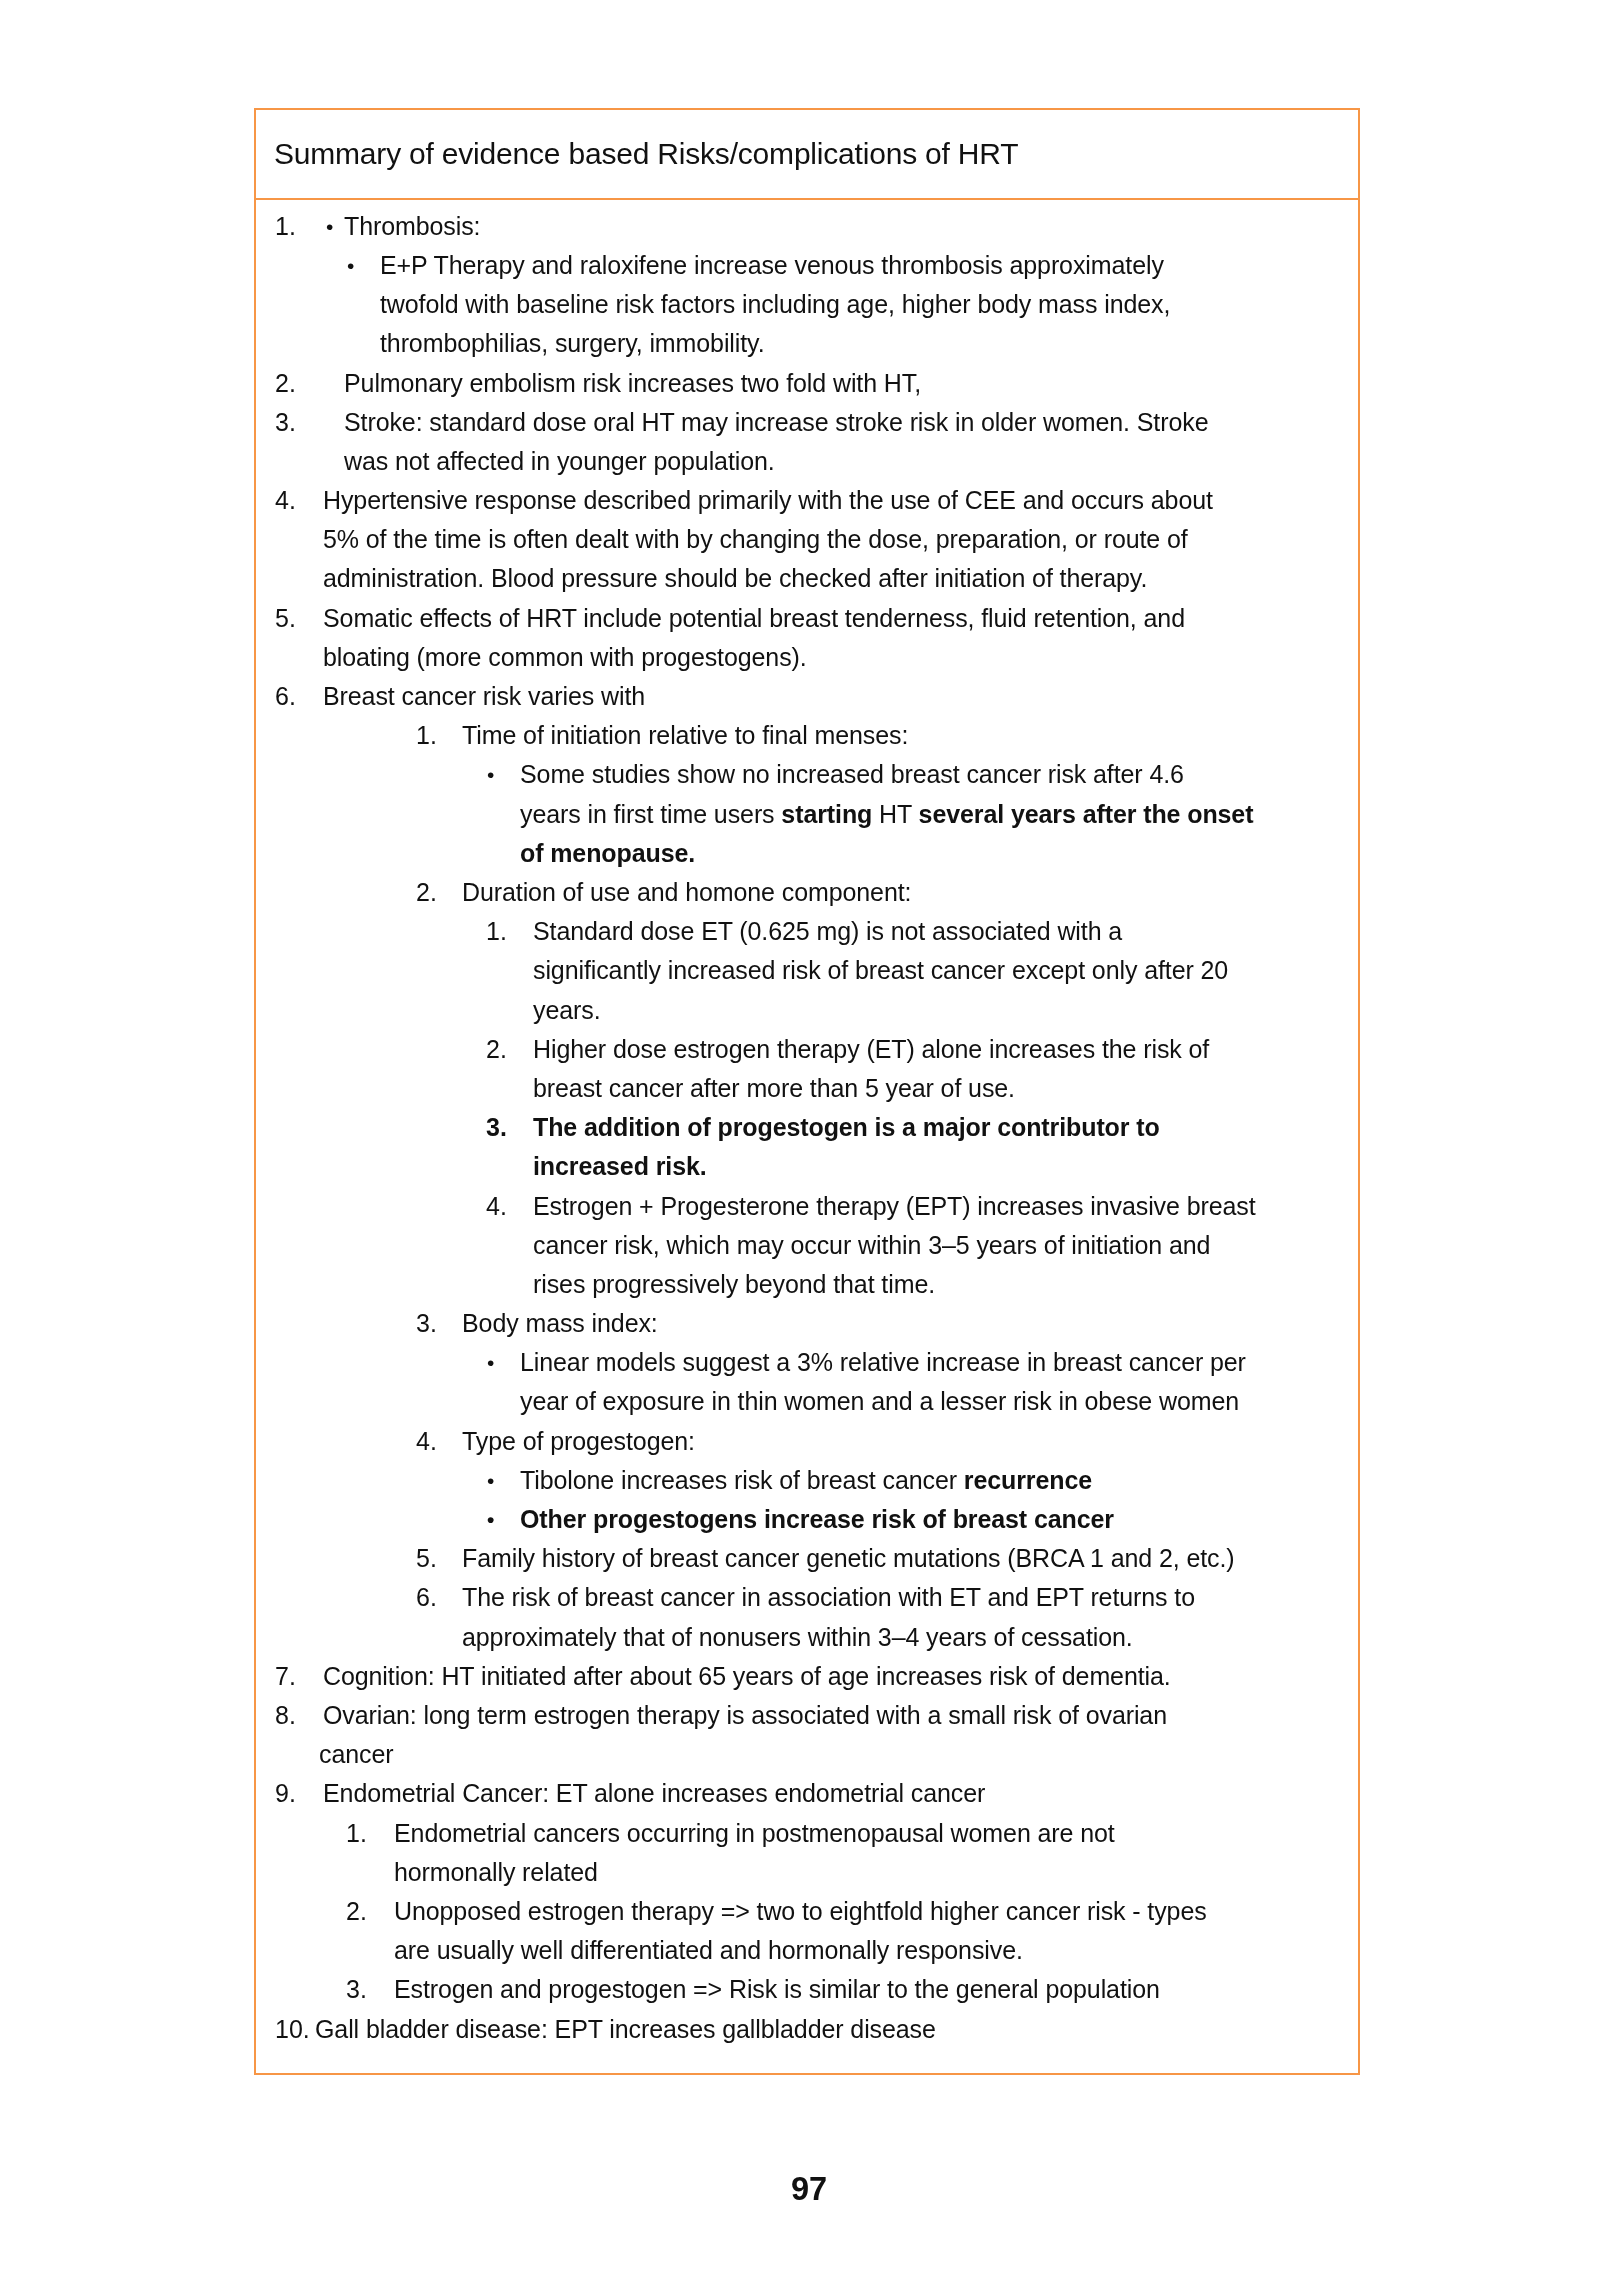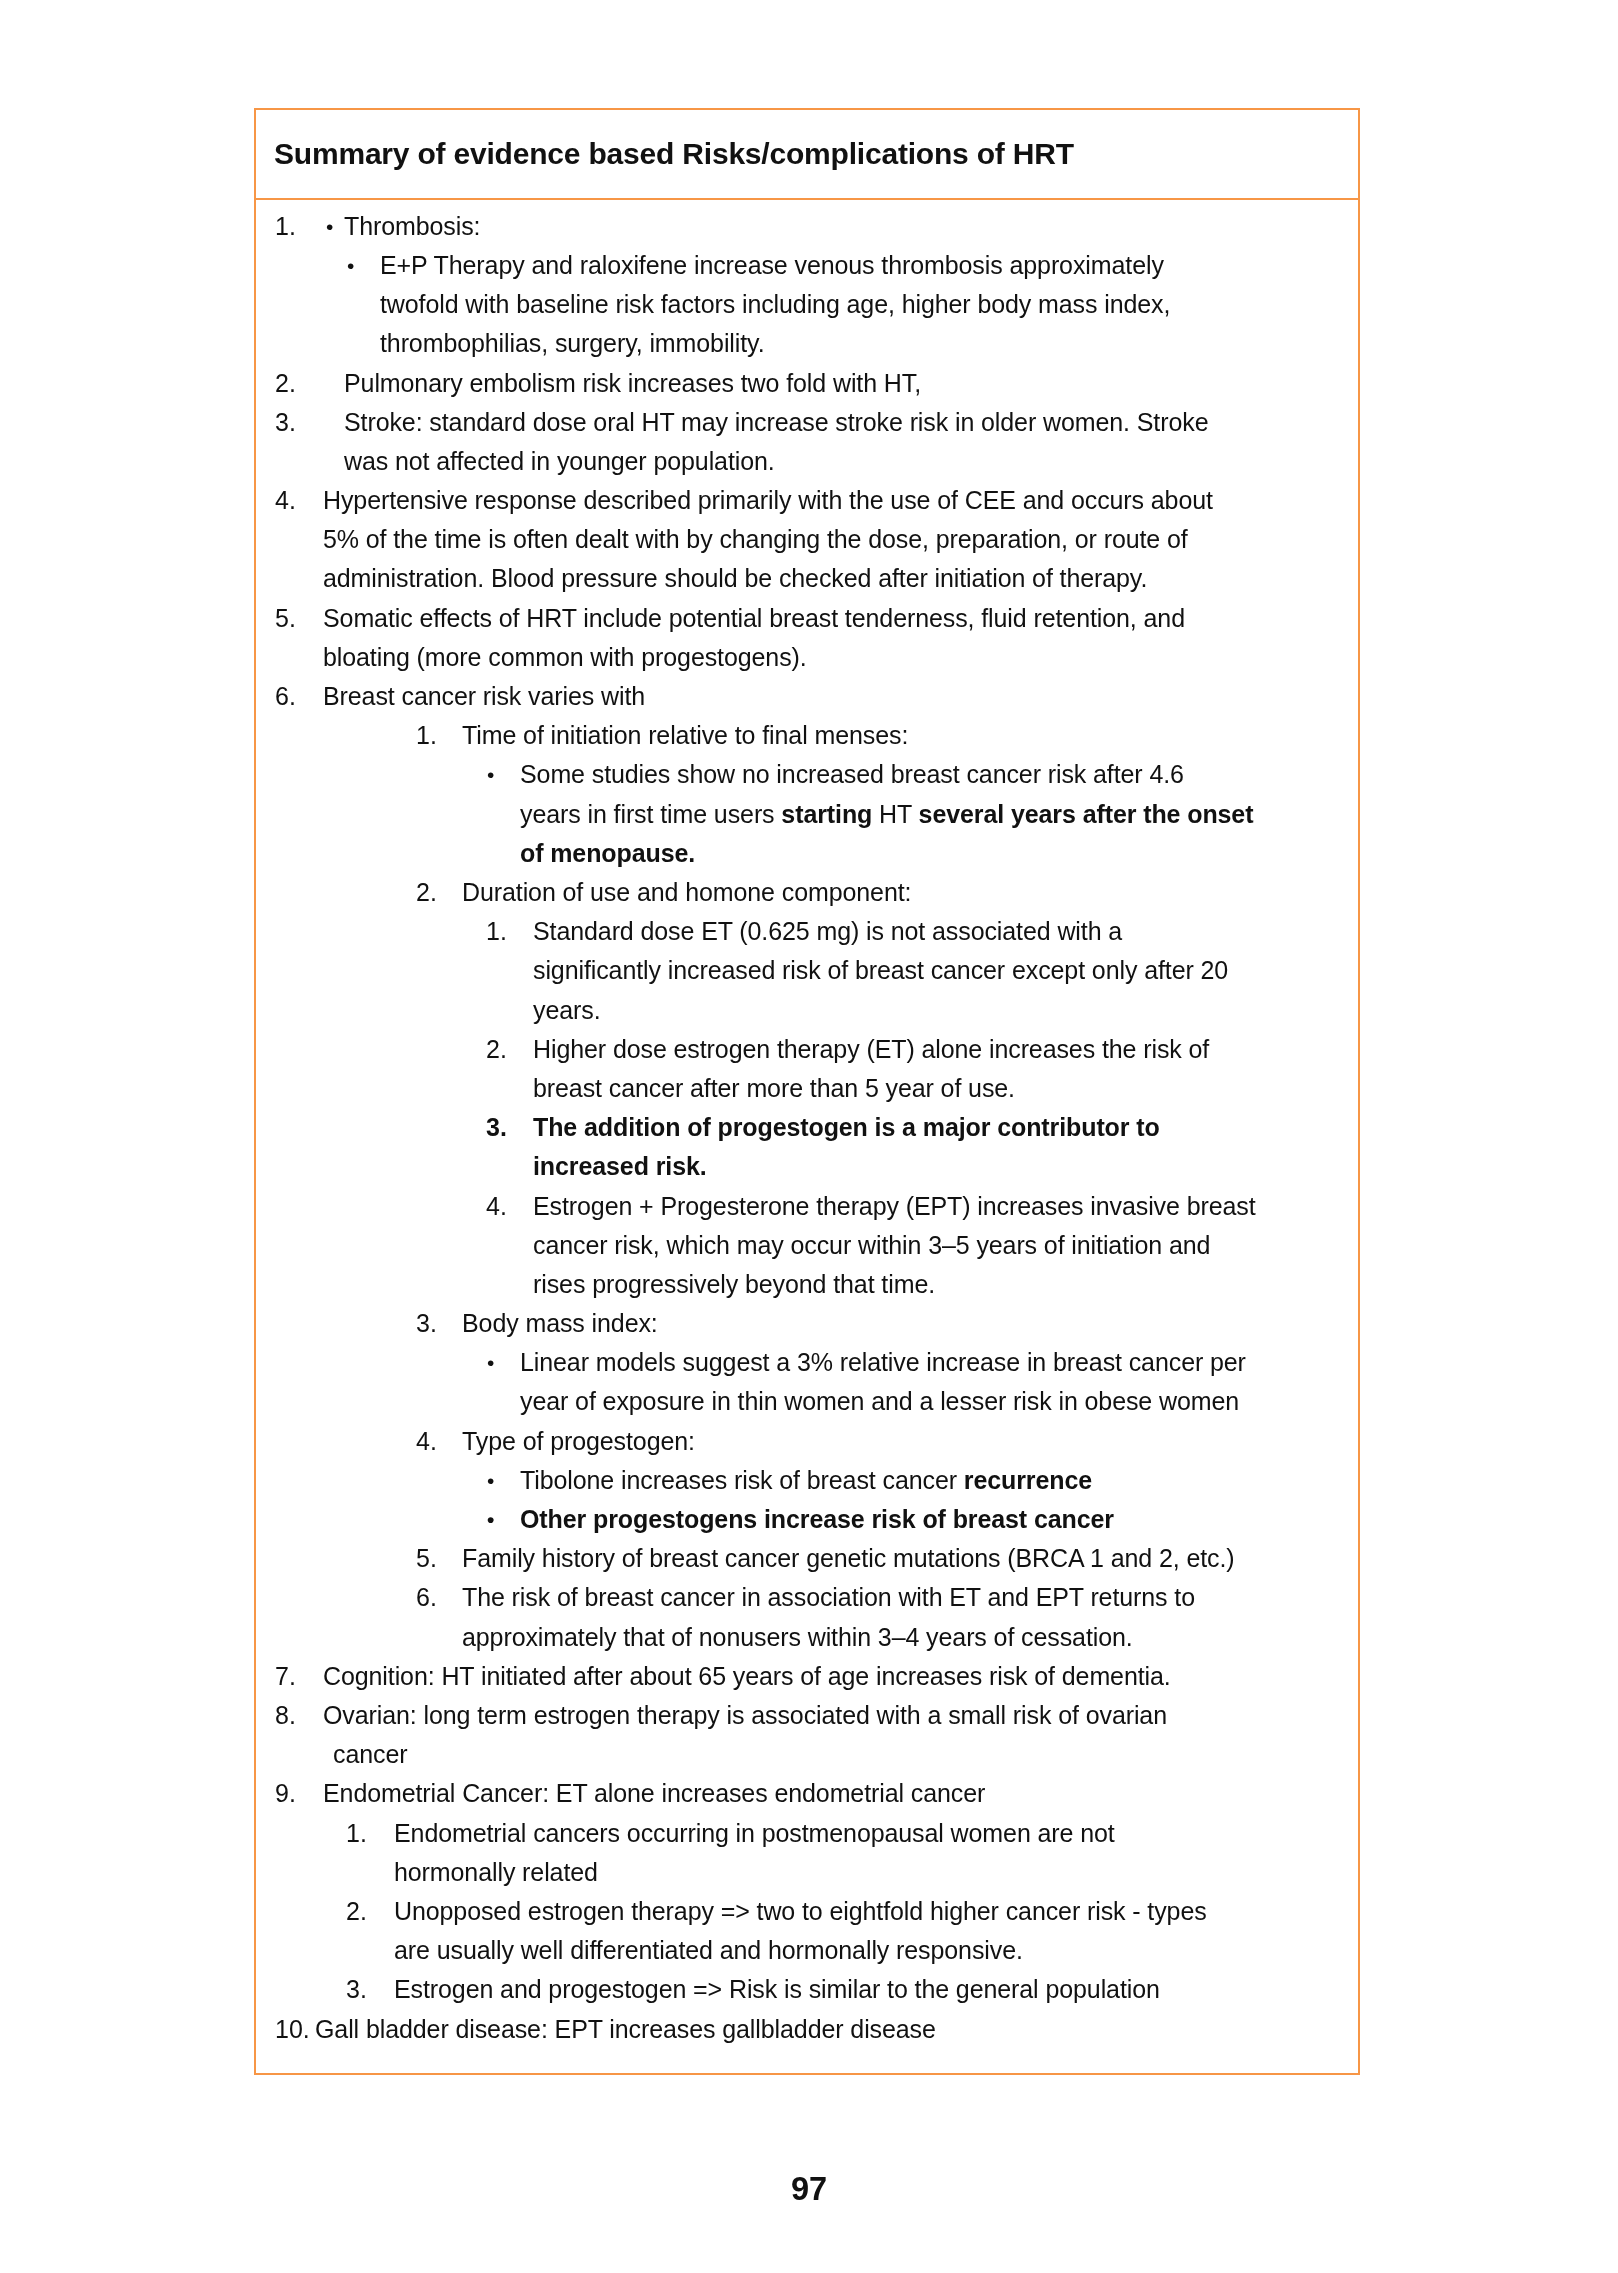--- a/index.html
+++ b/index.html
@@ -24,21 +24,20 @@
       border: 2.9px solid #F79646;
       box-sizing: content-box;
     }
     .header {
       position: absolute;
       left: 0;
       top: 0;
       width: 100%;
       height: 88px;
       border-bottom: 2.9px solid #F79646;
-      font-weight: bold;
     }
     .title {
       position: absolute;
       left: 18px;
       top: 25px;
       font-size: 30px;
       line-height: 38px;
       white-space: nowrap;
       letter-spacing: -0.2px;
     }
@@ -247,21 +246,21 @@
     <div class="line" style="top:1456px">
       <span class="num" style="left:19px">7.</span>
       <span class="txt" style="left:67px">Cognition: HT initiated after about 65 years of age increases risk of dementia.</span>
     </div>
 
     <div class="line" style="top:1495px">
       <span class="num" style="left:19px">8.</span>
       <span class="txt" style="left:67px">Ovarian: long term estrogen therapy is associated with a small risk of ovarian</span>
     </div>
     <div class="line" style="top:1534px">
-      <span class="txt" style="left:77px">cancer</span>
+      <span class="txt" style="left:63px">cancer</span>
     </div>
 
     <div class="line" style="top:1573px">
       <span class="num" style="left:19px">9.</span>
       <span class="txt" style="left:67px">Endometrial Cancer: ET alone increases endometrial cancer</span>
     </div>
     <div class="line" style="top:1613px">
       <span class="num" style="left:90px">1.</span>
       <span class="txt" style="left:138px">Endometrial cancers occurring in postmenopausal women are not</span>
     </div>

